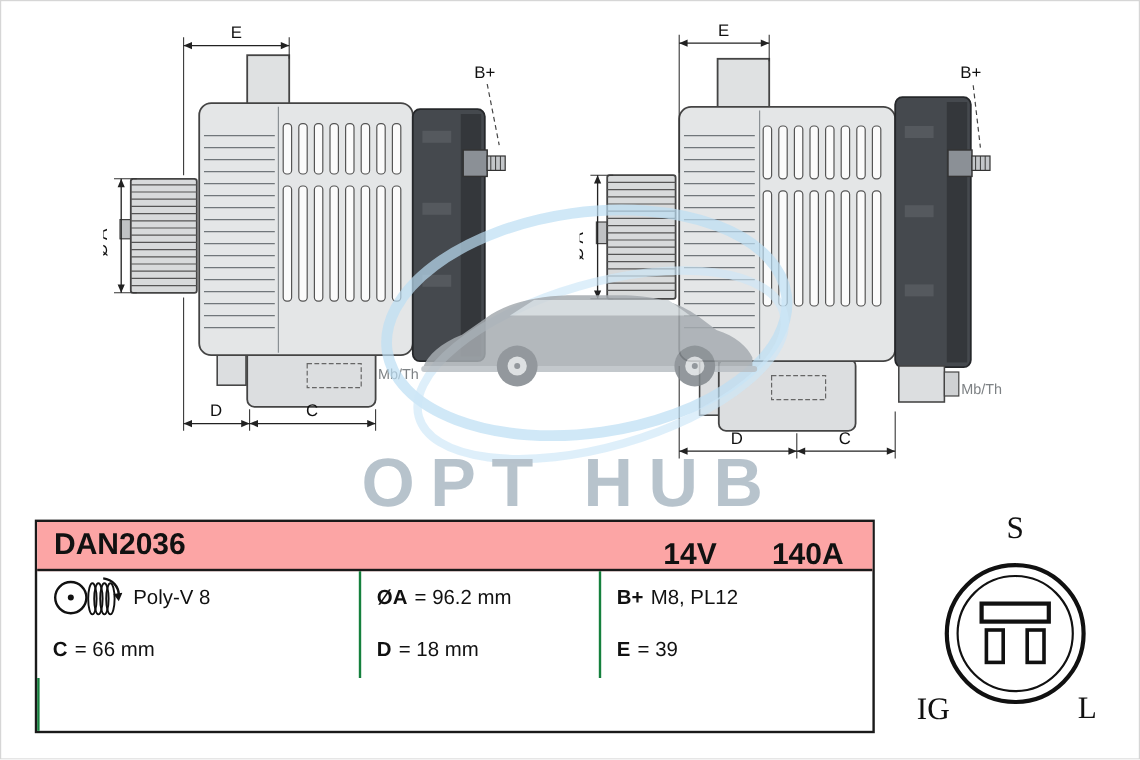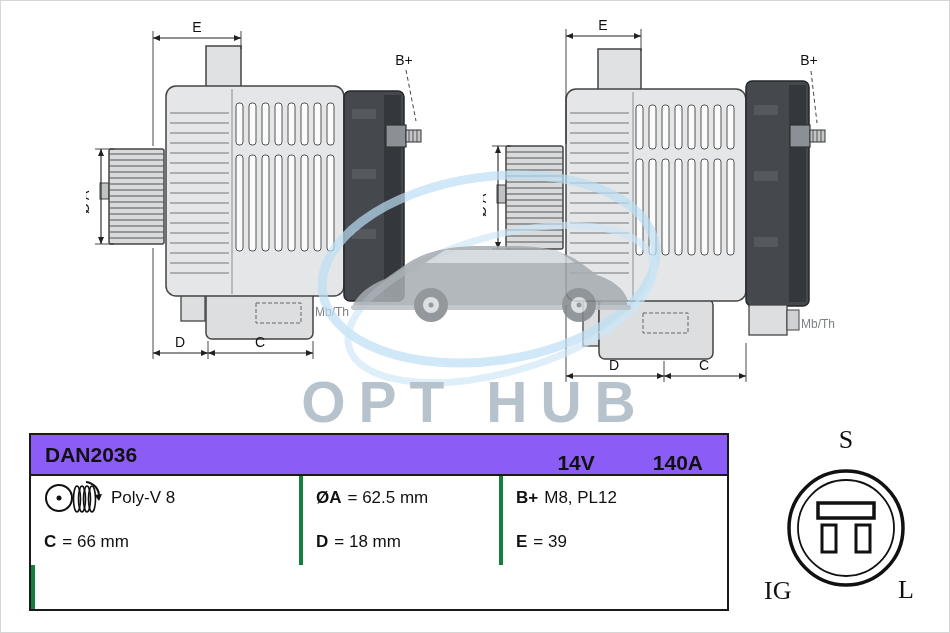--- a/index.html
+++ b/index.html
@@ -2,25 +2,25 @@
 <html><head>
 <meta charset="utf-8">
 <style>
   * { margin:0; padding:0; box-sizing:border-box; }
   html,body { width:950px; height:633px; background:#fff; font-family:"Liberation Sans",sans-serif; }
   .page { position:relative; width:950px; height:633px; background:#fff; overflow:hidden; border:1px solid #d6d6d6; }
   .abs { position:absolute; }
 
   
   .spec-table { position:absolute; left:28px; top:432px; width:700px; height:178px; border:2px solid #1a1a1a; background:#fff; }
-  .spec-header { height:41px; background:#8b5cf6; border-bottom:2px solid #1a1a1a; display:flex; align-items:center; font-size:21px; font-weight:bold; color:#111; padding:0 14px; }
-  .spec-header .ratings { margin-left:auto; display:flex; gap:58px; padding-right:10px;margin-top:16px; }
+  .spec-header { height:41px; background:#fca5a5; border-bottom:2px solid #1a1a1a; display:flex; align-items:center; font-size:25px; font-weight:bold; color:#111; padding:0 14px; }
+  .spec-header .ratings { margin-left:auto; display:flex; gap:46px; padding-right:10px;margin-top:16px; }
   .spec-body { display:grid; grid-template-columns:268px 200px 228px; grid-auto-rows:1fr; height:133px; }
   .cell { display:flex; align-items:center; padding-left:13px; font-size:17px; color:#111; }
-  .cell.sep { border-left:4px solid #15803d; }
+  .cell.sep { border-left:2px solid #15803d; }
   .cell-label { font-weight:bold; margin-right:6px; white-space:nowrap; }
   .cell-label:empty { margin-right:0; }
   .cell-value { white-space:nowrap; }
   .cell .mini-icon { margin-right:9px; flex:0 0 auto; }
 
   svg text { font-family:"Liberation Sans",sans-serif; }
   svg text.serif { font-family:"Liberation Serif",serif; }
   .dim-t { font-size:14px; fill:#111; }
   .gray-t { font-size:12px; fill:#7d8184; }
 </style>
@@ -225,21 +225,21 @@
           <ellipse cx="43" cy="20" rx="3.5" ry="13" fill="none" stroke="#111" stroke-width="1.6"></ellipse>
           <ellipse cx="48" cy="20" rx="3.5" ry="13" fill="none" stroke="#111" stroke-width="1.6"></ellipse>
           <path d="M42 3 C50 4 55 10 55 17" fill="none" stroke="#111" stroke-width="2"></path>
           <path d="M55 22 l-4.5 -6 l7.5 -1 z" fill="#111"></path>
         </svg>
         <span class="cell-label"></span>
         <span class="cell-value">Poly-V 8</span>
       </div>
       <div class="cell sep">
         <span class="cell-label">ØA</span>
-        <span class="cell-value">= 62.5 mm</span>
+        <span class="cell-value">= 96.2 mm</span>
       </div>
       <div class="cell sep">
         <span class="cell-label">B+</span>
         <span class="cell-value">M8, PL12</span>
       </div>
       <div class="cell">
         <span class="cell-label">C</span>
         <span class="cell-value">= 66 mm</span>
       </div>
       <div class="cell sep">

